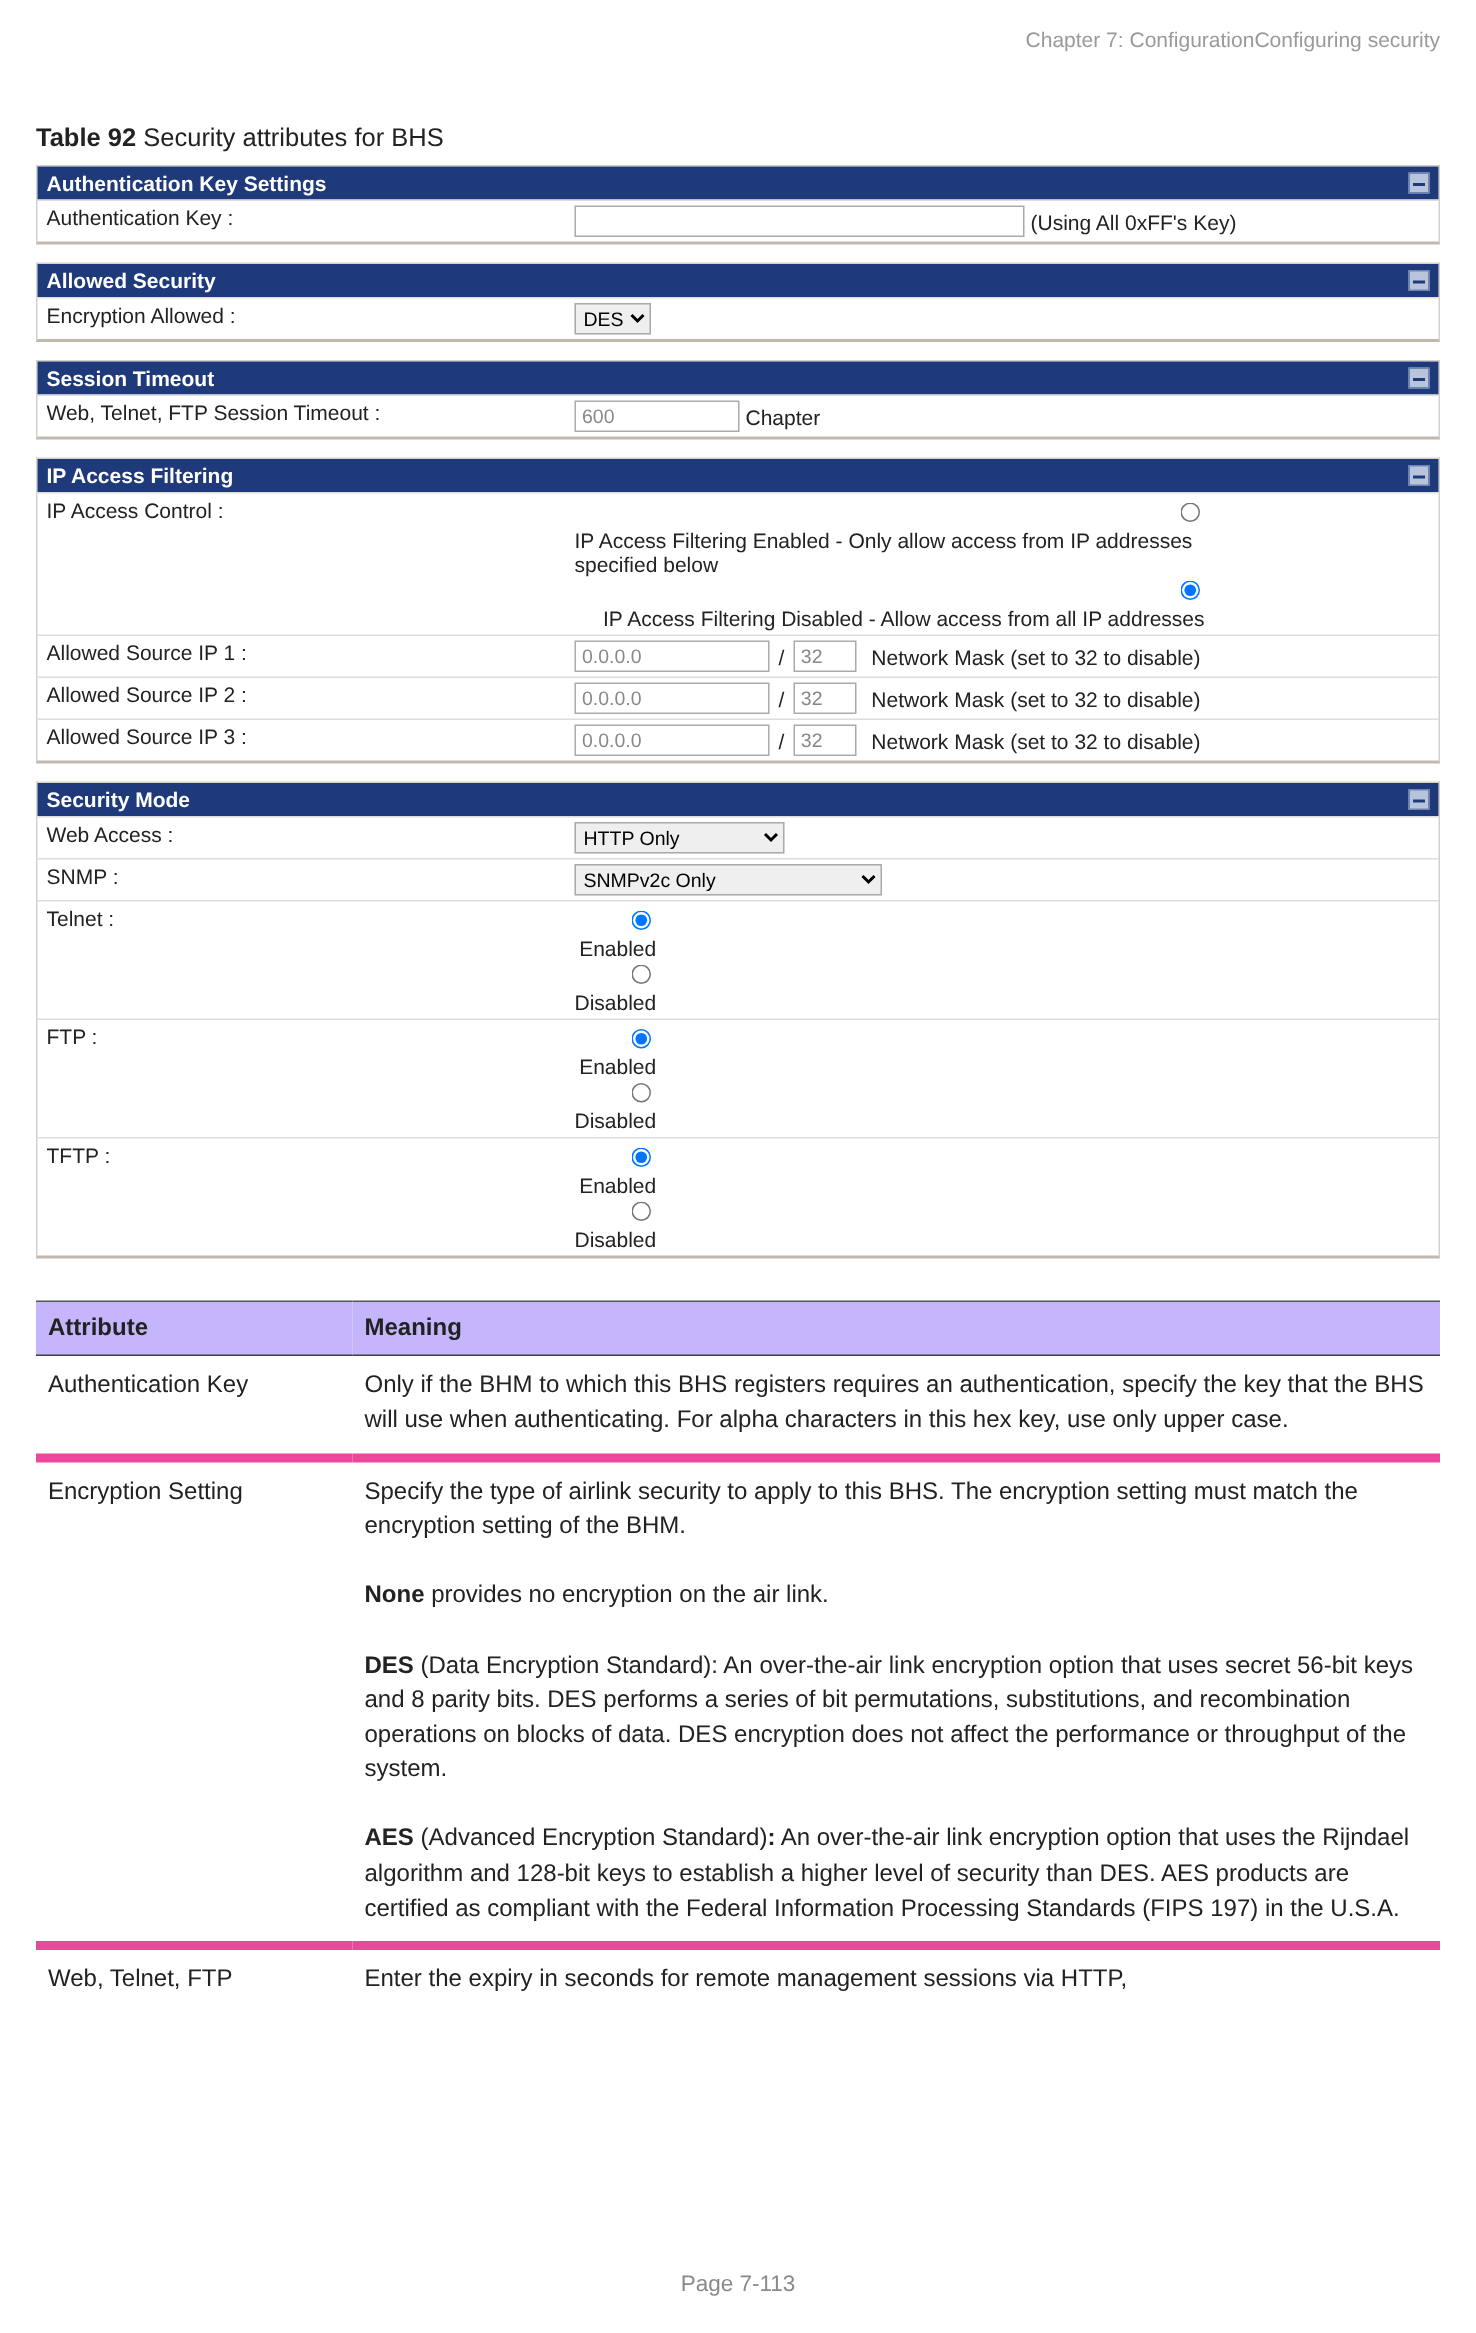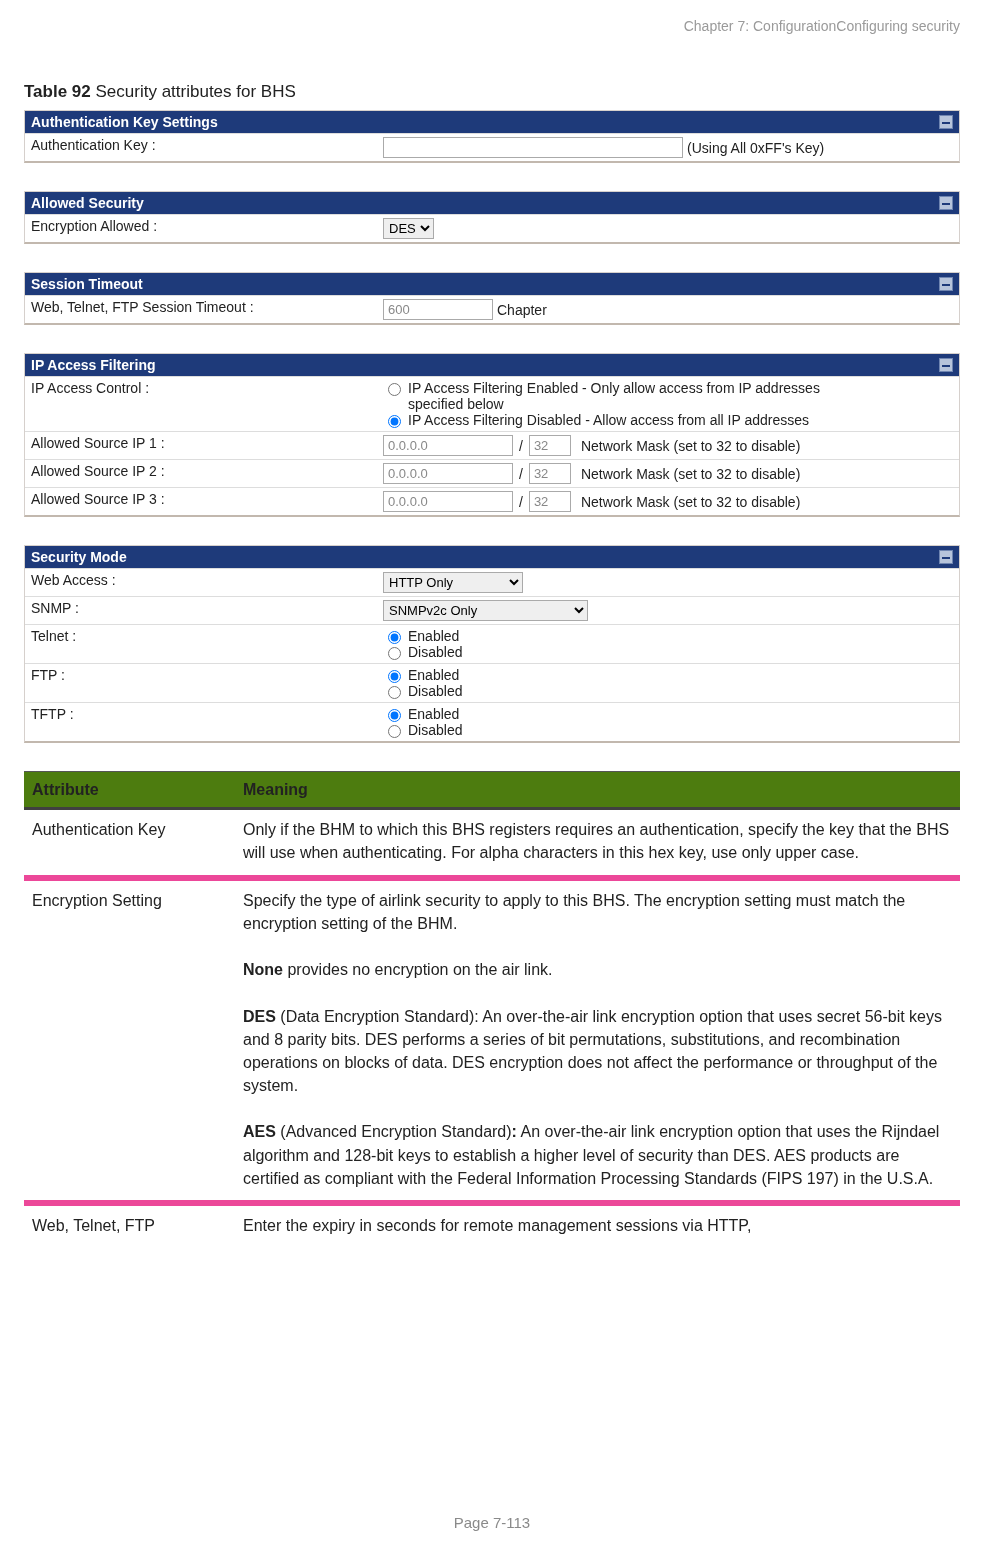--- a/index.html
+++ b/index.html
@@ -21,21 +21,21 @@
     margin-bottom: 48px;
   }
   .table-caption {
     font-size: 17px;
     margin-bottom: 8px;
   }
   .table-caption .tnum { font-weight: bold; }
   .ui-panel {
     border: 1px solid #d6d0cc;
     border-bottom: 2px solid #c2b8ae;
-    margin-bottom: 28px;
+    margin-bottom: 12px;
     font-size: 14px;
   }
   .ph {
     background: #1e3a7a;
     color: #fff;
     font-weight: bold;
     padding: 3px 6px;
     display: flex;
     justify-content: space-between;
     align-items: center;
@@ -83,36 +83,36 @@
     border: 1px solid #aaa;
     font-size: 13px;
     padding: 1px 1px;
     background: #efefef;
   }
   .ipbox { width: 120px; }
   .slash { margin: 0 2px; }
   .maskbox { width: 32px; }
   .note { margin-left: 6px; }
   .radio-stack { display: flex; flex-direction: column; gap: 0; }
-  .radio-row { display: flex; align-items: flex-start; gap: 4px; }
+  .radio-row { display: flex; align-items: flex-end; gap: 4px; flex-direction: column; }
   .radio-text { max-width: 420px; }
 
   
   .def-table {
     margin-top: 28px;
     width: 100%;
     border-collapse: collapse;
     font-size: 16px;
   }
   .def-table .hdr td {
-    background: #4d7c0f;
+    background: #c4b5fd;
     font-weight: bold;
     padding: 6px 8px;
     border-top: 1px solid #555;
-    border-bottom: 3px solid #404040;
+    border-bottom: 1px solid #404040;
     margin-top: 31px;
   }
   .def-table td {
     padding: 8px 8px 10px 8px;
     vertical-align: top;
     border-bottom: 6px solid #ec4899;
     line-height: 1.45;
   }
   .def-table td.attr { width: 195px; }
   .page-footer {

